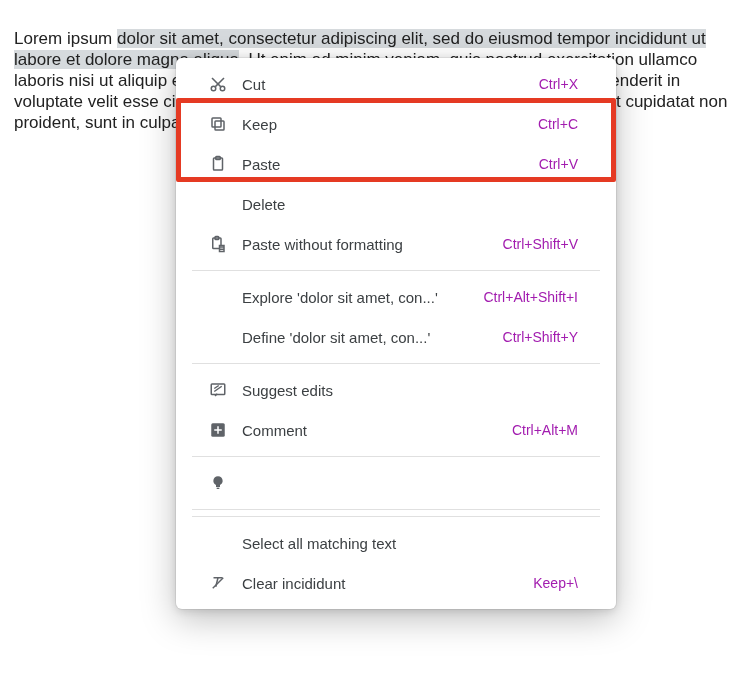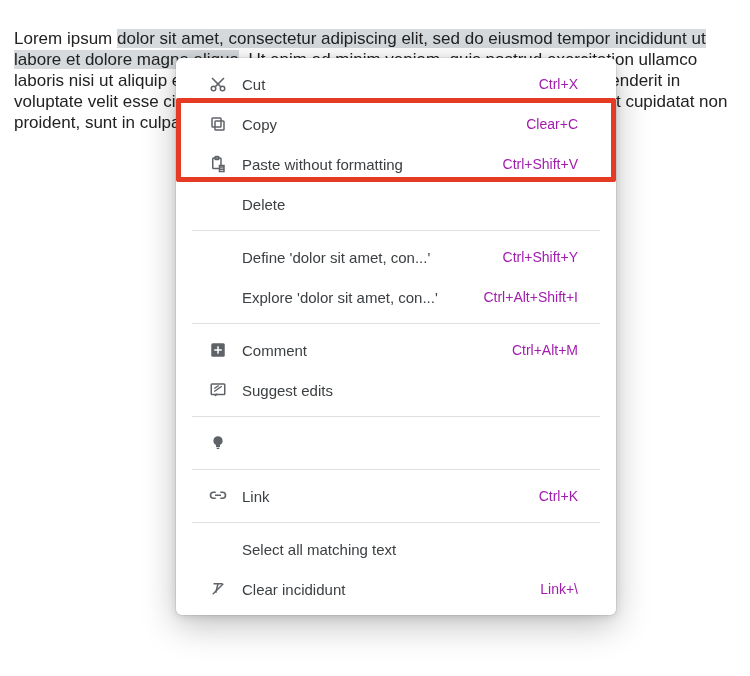--- a/index.html
+++ b/index.html
@@ -96,122 +96,123 @@
     <span class="mi-shortcut">Ctrl+X</span>
   </div>
 
   <div class="menu-item">
     <span class="mi-icon">
       <svg width="18" height="18" viewBox="0 0 24 24" fill="none" stroke="currentColor" stroke-width="2">
         <rect x="8" y="8" width="12" height="12" rx="1"></rect>
         <rect x="4" y="4" width="12" height="12" rx="1"></rect>
       </svg>
     </span>
-    <span class="mi-label">Copy</span>
-    <span class="mi-shortcut">Clear+C</span>
-  </div>
-
+    <span class="mi-label">Keep</span>
+    <span class="mi-shortcut">Ctrl+C</span>
+  </div>
+
+  <div class="menu-item">
+    <span class="mi-icon">
+      <svg width="18" height="18" viewBox="0 0 24 24" fill="none" stroke="currentColor" stroke-width="2">
+        <rect x="6" y="4" width="12" height="16" rx="1"></rect>
+        <rect x="9" y="2" width="6" height="4" rx="1"></rect>
+      </svg>
+    </span>
+    <span class="mi-label">Paste</span>
+    <span class="mi-shortcut">Ctrl+V</span>
+  </div>
+
+  <div class="menu-item">
+    <span class="mi-icon"></span>
+    <span class="mi-label">Delete</span>
+    <span class="mi-shortcut"></span>
+  </div>
 
   <div class="menu-item">
     <span class="mi-icon">
       <svg width="18" height="18" viewBox="0 0 24 24" fill="none" stroke="currentColor" stroke-width="2">
         <rect x="5" y="4" width="11" height="14" rx="1"></rect>
         <rect x="8" y="2" width="5" height="4" rx="1"></rect>
         <path d="M14 14 h6 v8 h-6 z" fill="#fff"></path>
         <path d="M14 16 h6 M14 19 h6"></path>
       </svg>
     </span>
     <span class="mi-label">Paste without formatting</span>
     <span class="mi-shortcut">Ctrl+Shift+V</span>
   </div>
 
-  <div class="menu-item">
-    <span class="mi-icon"></span>
-    <span class="mi-label">Delete</span>
-    <span class="mi-shortcut"></span>
-  </div>
-
-  <div class="divider"></div>
+  <div class="divider"></div>
+
+  <div class="menu-item">
+    <span class="mi-icon"></span>
+    <span class="mi-label">Explore 'dolor sit amet, con...'</span>
+    <span class="mi-shortcut">Ctrl+Alt+Shift+I</span>
+  </div>
 
   <div class="menu-item">
     <span class="mi-icon"></span>
     <span class="mi-label">Define 'dolor sit amet, con...'</span>
     <span class="mi-shortcut">Ctrl+Shift+Y</span>
   </div>
 
-  <div class="menu-item">
-    <span class="mi-icon"></span>
-    <span class="mi-label">Explore 'dolor sit amet, con...'</span>
-    <span class="mi-shortcut">Ctrl+Alt+Shift+I</span>
-  </div>
-
-  <div class="divider"></div>
+  <div class="divider"></div>
+
+  <div class="menu-item">
+    <span class="mi-icon">
+      <svg width="18" height="18" viewBox="0 0 24 24" fill="none" stroke="currentColor" stroke-width="2">
+        <rect x="3" y="4" width="18" height="14" rx="1"></rect>
+        <path d="M8 20 l3 -3"></path>
+        <path d="M7 10 l6 -4 M7 14 l10 -7"></path>
+      </svg>
+    </span>
+    <span class="mi-label">Suggest edits</span>
+    <span class="mi-shortcut"></span>
+  </div>
 
   <div class="menu-item">
     <span class="mi-icon">
       <svg width="18" height="18" viewBox="0 0 24 24" fill="#5f6368">
         <rect x="3" y="3" width="18" height="18" rx="2"></rect>
         <rect x="7" y="11" width="10" height="2" fill="#fff"></rect>
         <rect x="11" y="7" width="2" height="10" fill="#fff"></rect>
       </svg>
     </span>
     <span class="mi-label">Comment</span>
     <span class="mi-shortcut">Ctrl+Alt+M</span>
   </div>
 
-  <div class="menu-item">
-    <span class="mi-icon">
-      <svg width="18" height="18" viewBox="0 0 24 24" fill="none" stroke="currentColor" stroke-width="2">
-        <rect x="3" y="4" width="18" height="14" rx="1"></rect>
-        <path d="M8 20 l3 -3"></path>
-        <path d="M7 10 l6 -4 M7 14 l10 -7"></path>
-      </svg>
-    </span>
-    <span class="mi-label">Suggest edits</span>
-    <span class="mi-shortcut"></span>
-  </div>
-
   <div class="divider"></div>
 
   <div class="menu-item">
     <span class="mi-icon">
       <svg width="16" height="16" viewBox="0 0 24 24" fill="#5f6368">
         <path d="M12 2 C8 2 5 5 5 9 C5 12 7 14 9 15 L9 18 L15 18 L15 15 C17 14 19 12 19 9 C19 5 16 2 12 2 Z"></path>
         <rect x="10" y="19" width="4" height="2"></rect>
       </svg>
     </span>
     <span class="mi-shortcut"></span>
   </div>
 
   <div class="divider"></div>
 
-  <div class="menu-item">
-    <span class="mi-icon">
-      <svg width="18" height="18" viewBox="0 0 24 24" fill="none" stroke="currentColor" stroke-width="2.2">
-        <path d="M10 12 a5 5 0 0 1 0 -0 M9 15 H6 a4 4 0 0 1 0 -8 h3 M15 7 h3 a4 4 0 0 1 0 8 h-3 M8 11 h8"></path>
-      </svg>
-    </span>
-    <span class="mi-label">Link</span>
-    <span class="mi-shortcut">Ctrl+K</span>
-  </div>
 
   <div class="divider"></div>
 
   <div class="menu-item">
     <span class="mi-icon"></span>
     <span class="mi-label">Select all matching text</span>
     <span class="mi-shortcut"></span>
   </div>
 
   <div class="menu-item">
     <span class="mi-icon">
       <svg width="18" height="18" viewBox="0 0 24 24" fill="none" stroke="currentColor" stroke-width="2">
         <path d="M6 5 h12 M12 5 l-3 12"></path>
         <line x1="5" y1="19" x2="19" y2="5"></line>
       </svg>
     </span>
     <span class="mi-label">Clear incididunt</span>
-    <span class="mi-shortcut">Link+\</span>
+    <span class="mi-shortcut">Keep+\</span>
   </div>
 
 </div>
 
 <div class="highlight-box"></div>
 
 </body></html>

